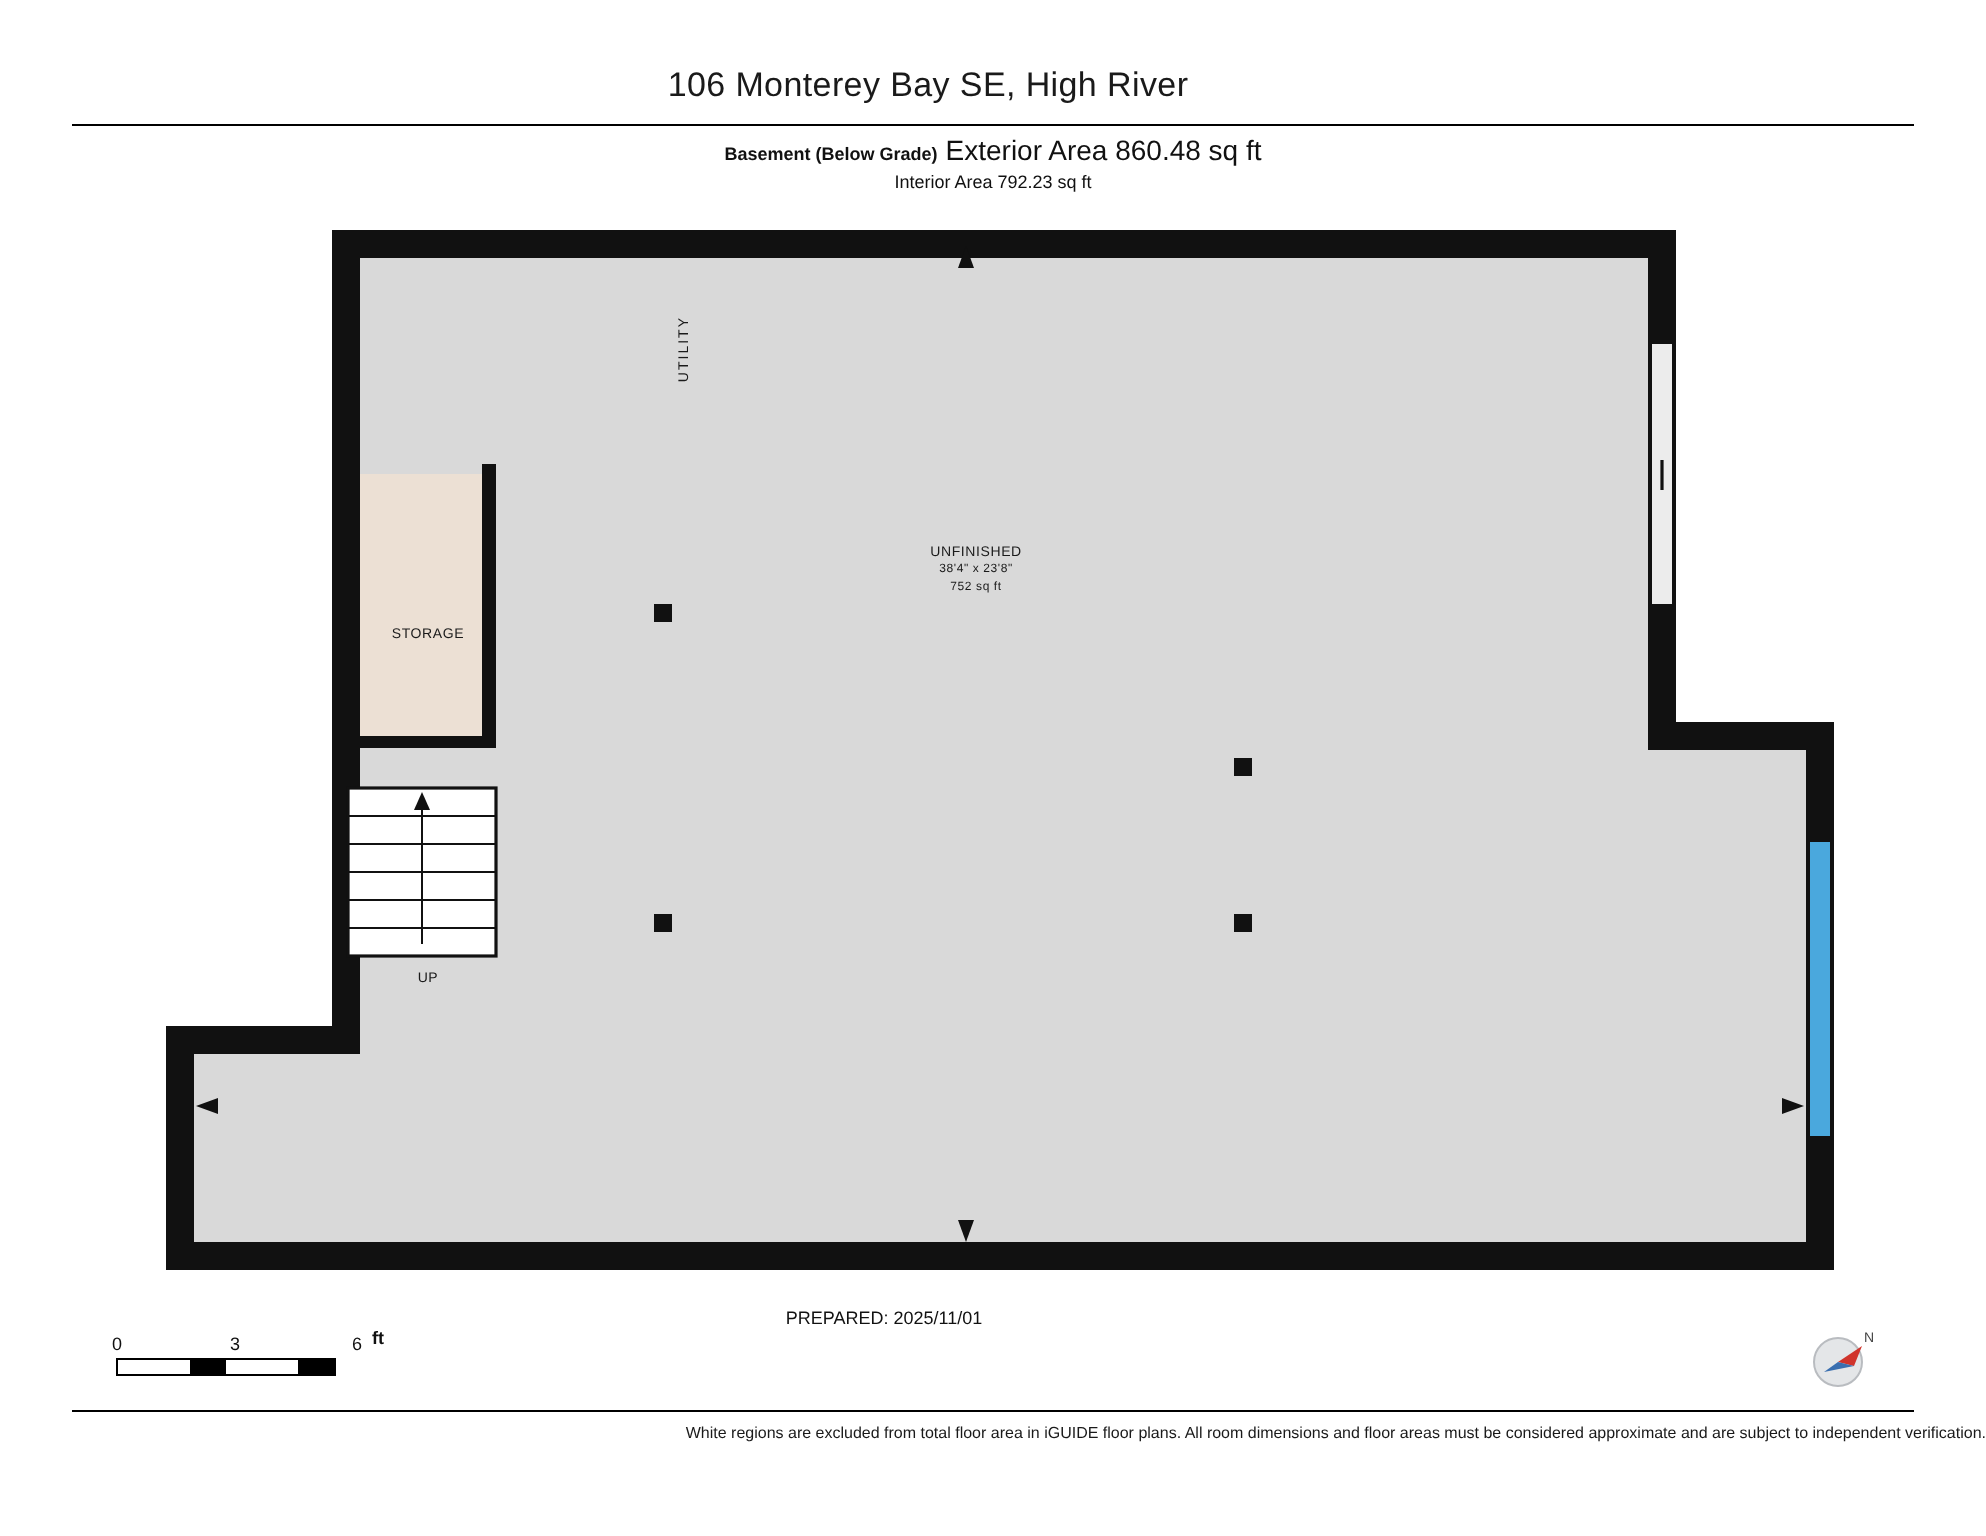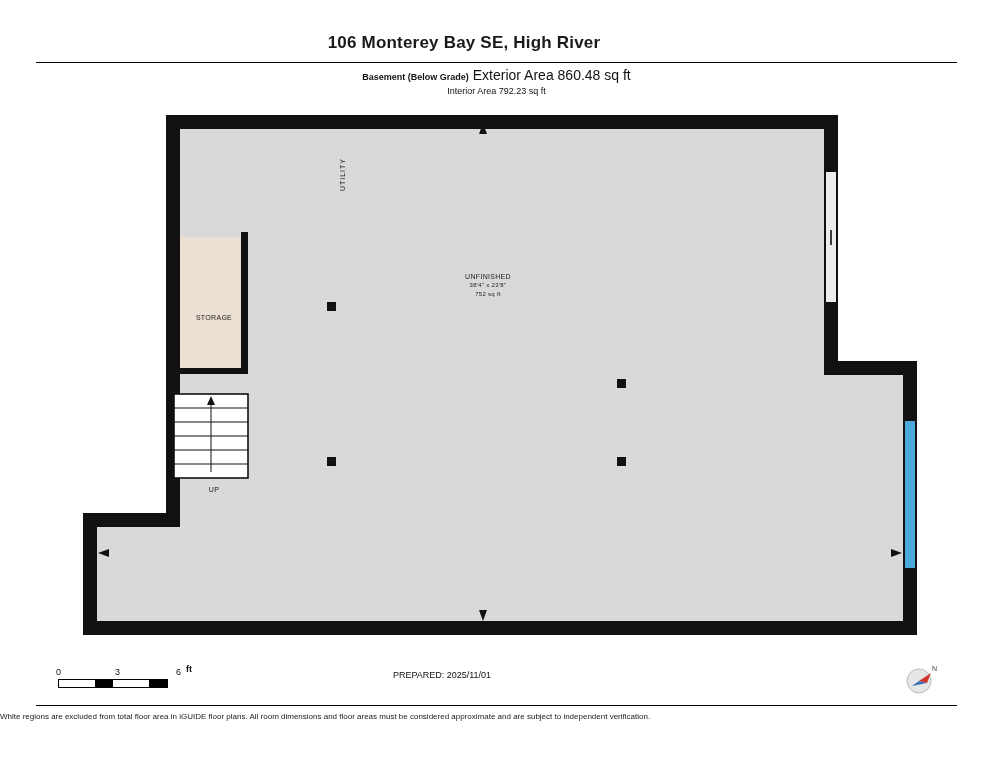--- a/index.html
+++ b/index.html
@@ -22,21 +22,21 @@
   }
 
   
   .title {
     position: absolute;
     top: 33px;
     left: 0;
     width: 928px;
     text-align: center;
     font-size: 17px;
-    font-weight: bold;
+    font-weight: normal;
     letter-spacing: 0.2px;
     color: #1a1a1a;
   }
   .title-rule {
     position: absolute;
     top: 62px;
     left: 36px;
     width: 921px;
     height: 1px;
     background: #000000;
@@ -101,21 +101,21 @@
     font-size: 9px;
     color: #111;
   }
   .scale-label.l0 { left: 56px; top: 667px; }
   .scale-label.l3 { left: 115px; top: 667px; }
   .scale-label.l6 { left: 176px; top: 667px; }
   .scale-label.lft { left: 186px; top: 664px; font-weight: bold; }
 
   .prepared {
     position: absolute;
-    top: 670px;
+    top: 654px;
     left: 0;
     width: 884px;
     text-align: center;
     font-size: 9px;
     color: #111;
   }
 
   .compass {
     position: absolute;
     left: 900px;
@@ -130,21 +130,21 @@
     left: 36px;
     width: 921px;
     height: 1px;
     background: #000000;
   }
   .disclaimer {
     position: absolute;
     top: 712px;
     left: 0;
     width: 993px;
-    text-align: left;
+    text-align: right;
     font-size: 8px;
     color: #1a1a1a;
   }
 
   
   .room-label {
     position: absolute;
     text-align: center;
     font-size: 7px;
     color: #1a1a1a;

